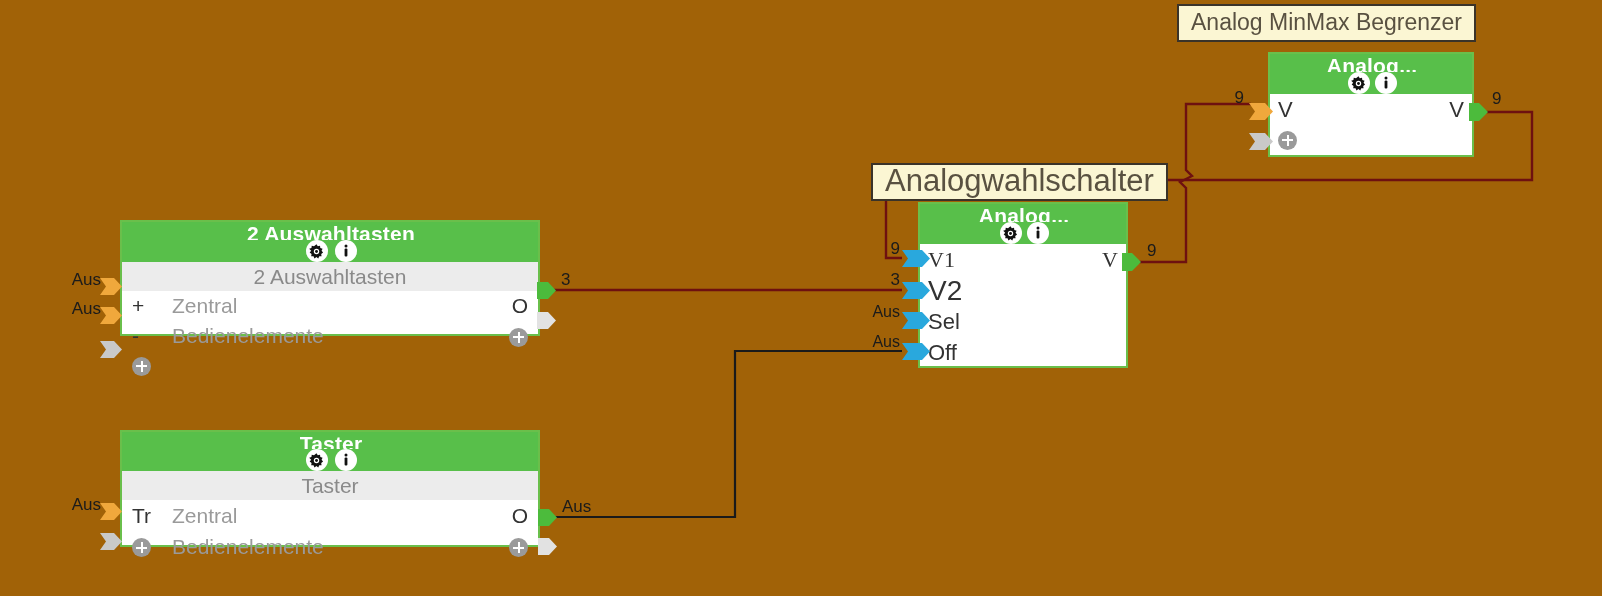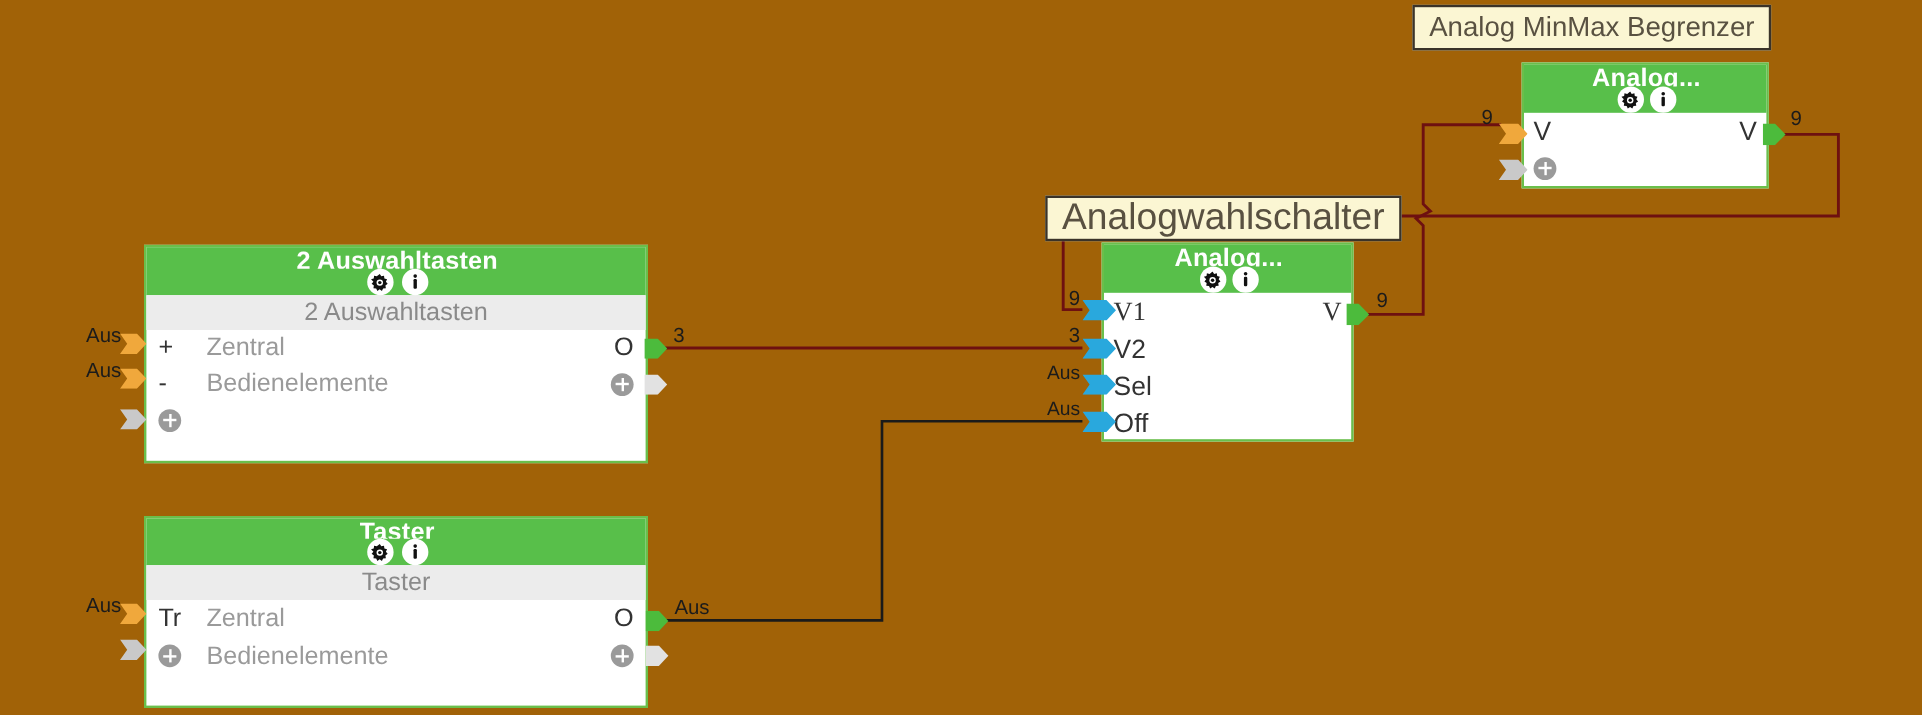--- a/index.html
+++ b/index.html
@@ -199,21 +199,21 @@
       </svg>
   </div>
   <div class="plabel" style="left:561px; top:270px;">3</div>
 
   <div class="conn" style="left:537px; top:312px;">
     <svg width="22" height="17" viewBox="0 0 22 17">
         <path d="M0,0 H11 L19,8.5 L11,17 H0 Z" fill="#e2e2e2"></path>
       </svg>
   </div>
 
-  <div class="block" style="left:120px; top:204px; width:420px; height:182px;">
+  <div class="block" style="left:120px; top:220px; width:420px; height:116px;">
     <div class="block-header" style="height:40px;">
       <span class="block-title" style="font-size:21px;">2 Auswahltasten</span>
       <span class="hdr-icons">
         <span class="ico">
           <svg width="15" height="15" viewBox="0 0 24 24">
             <path fill="#111" d="M12 0.5l2 3.1 3.6-.9 .5 3.7 3.6 1.1-1.6 3.3 2.4 2.8-3 2.2 .6 3.7-3.7 .2-1.6 3.4-3-2.2-3 2.2-1.6-3.4-3.7-.2 .6-3.7-3-2.2 2.4-2.8L0.3 7.5 3.9 6.4 4.4 2.7 8 3.6z"></path>
             <circle cx="12" cy="12" r="4.3" fill="#fff"></circle>
             <circle cx="12" cy="12" r="2.3" fill="#111"></circle>
           </svg>
         </span>
@@ -266,21 +266,21 @@
       </svg>
   </div>
   <div class="plabel" style="left:562px; top:497px;">Aus</div>
 
   <div class="conn" style="left:538px; top:538px;">
     <svg width="22" height="17" viewBox="0 0 22 17">
         <path d="M0,0 H11 L19,8.5 L11,17 H0 Z" fill="#e2e2e2"></path>
       </svg>
   </div>
 
-  <div class="block" style="left:120px; top:430px; width:420px; height:160px;">
+  <div class="block" style="left:120px; top:430px; width:420px; height:117px;">
     <div class="block-header" style="height:39px;">
       <span class="block-title" style="font-size:21px;">Taster</span>
       <span class="hdr-icons">
         <span class="ico">
           <svg width="15" height="15" viewBox="0 0 24 24">
             <path fill="#111" d="M12 0.5l2 3.1 3.6-.9 .5 3.7 3.6 1.1-1.6 3.3 2.4 2.8-3 2.2 .6 3.7-3.7 .2-1.6 3.4-3-2.2-3 2.2-1.6-3.4-3.7-.2 .6-3.7-3-2.2 2.4-2.8L0.3 7.5 3.9 6.4 4.4 2.7 8 3.6z"></path>
             <circle cx="12" cy="12" r="4.3" fill="#fff"></circle>
             <circle cx="12" cy="12" r="2.3" fill="#111"></circle>
           </svg>
         </span>
@@ -361,21 +361,21 @@
           </svg>
         </span>
       </span>
     </div>
 
     <div class="row" style="height:31px; font-size:22px; padding:0 8px;font-family:Liberation Serif, serif;">
       <span class="r-left">V1</span>
       <span class="r-mid"></span>
       <span class="r-right">V</span>
     </div>
-    <div class="row" style="height:31px; font-size:22px; padding:0 8px;justify-content:center;">
+    <div class="row" style="height:31px; font-size:28px; padding:0 8px;justify-content:center;">
       <span class="r-left">V2</span>
       <span class="r-mid"></span>
         <span class="r-right"></span>
     </div>
     <div class="row" style="height:31px; font-size:22px; padding:0 8px;">
       <span class="r-left">Sel</span>
       <span class="r-mid"></span>
         <span class="r-right"></span>
     </div>
     <div class="row" style="height:31px; font-size:22px; padding:0 8px;">

